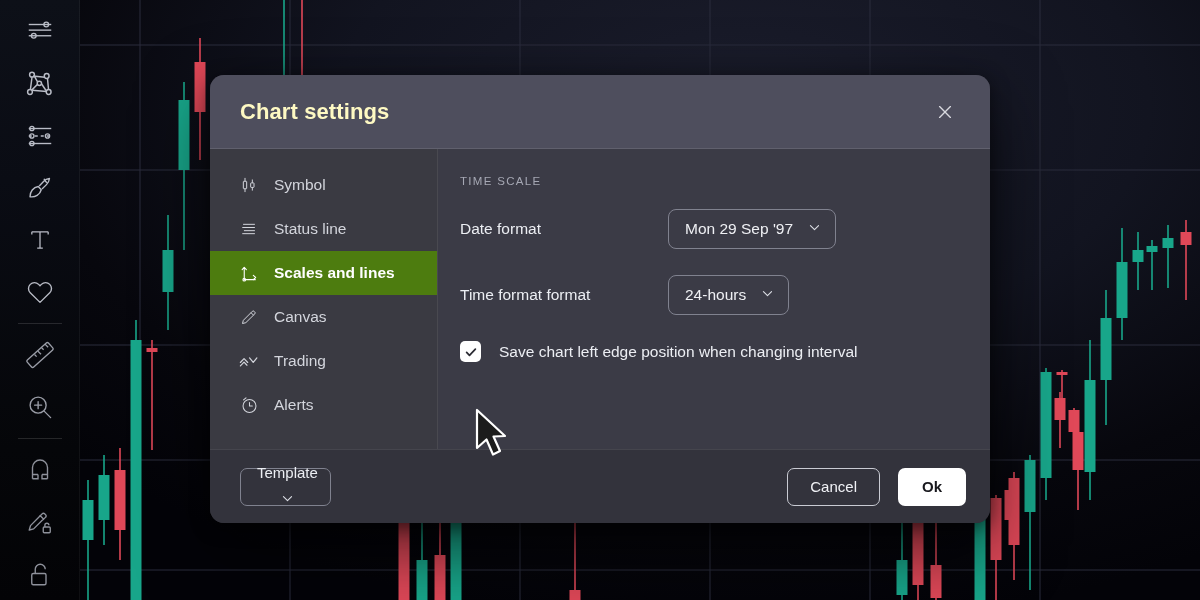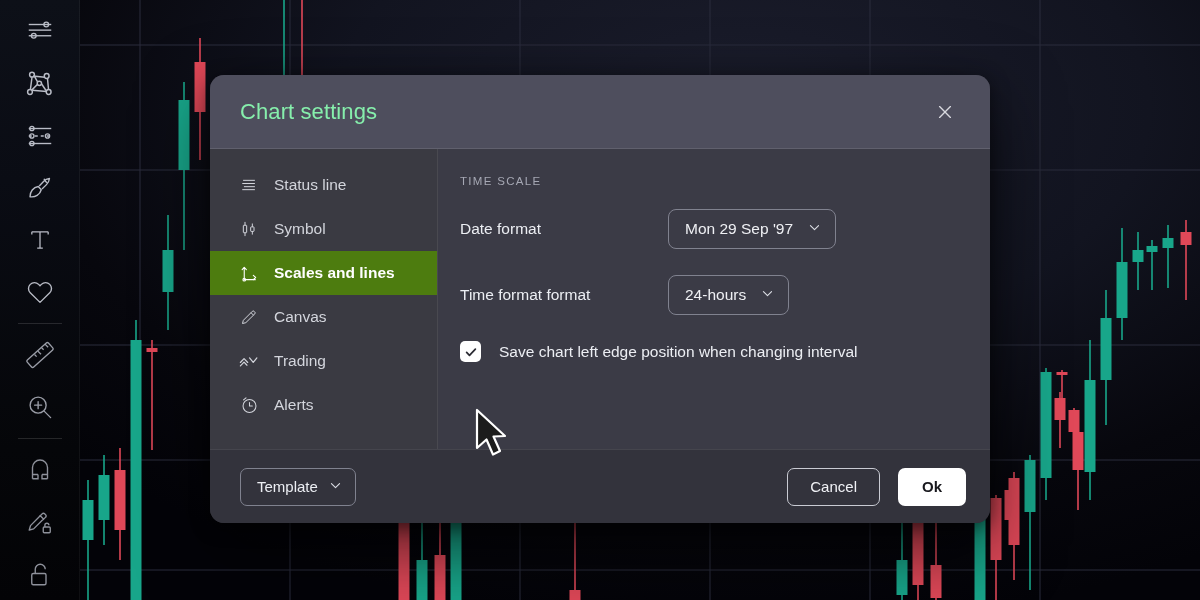--- a/index.html
+++ b/index.html
@@ -45,21 +45,21 @@
     box-shadow:0 26px 70px rgba(0,0,0,.62), 0 4px 18px rgba(0,0,0,.5);
     background:#2f2f38;
   }
   #modal-header{
     height:74px; background:#4e4e5d;
     display:flex; align-items:center; justify-content:space-between;
     padding:0 28px 0 30px;
     border-bottom:1px solid rgba(255,255,255,.10);
   }
   #modal-title{
-    font-size:22px; font-weight:400; color:#86efac; letter-spacing:.1px;
+    font-size:22px; font-weight:700; color:#fef9c3; letter-spacing:.1px;
   }
   #close-btn{
     width:34px;height:34px;display:flex;align-items:center;justify-content:center;
     cursor:pointer; border-radius:6px; opacity:.92;
   }
 
   #modal-body{ display:flex; height:300px; }
 
   #modal-sidebar{
     width:228px; background:#3a3a42; padding-top:14px;
@@ -100,21 +100,21 @@
     height:74px; border-top:1px solid rgba(255,255,255,.09);
     background:#33333c;
     display:flex; align-items:center; justify-content:space-between;
     padding:0 24px 0 30px;
   }
   .btn{
     height:38px; border-radius:7px; display:inline-flex; align-items:center;
     justify-content:center; cursor:pointer; font-size:15px;
   }
   #template-btn{
-    border:1px solid #80828f; color:#eceef3; padding:0 12px 0 16px; gap:10px;
+    border:1px solid #80828f; color:#eceef3; padding:0 12px 0 16px; gap:10px;flex-direction:column;
   }
   .footer-right{ display:flex; align-items:center; gap:18px; }
   #cancel-btn{ border:1px solid #c9cbd3; color:#f1f2f6; padding:0 22px; }
   #ok-btn{ background:#ffffff; color:#18181d; padding:1px 24px; font-weight:700; }
 
   
   #cursor{ position:absolute; left:472px; top:406px; z-index:40; pointer-events:none; }
 </style>
 </head>
 <body>
@@ -312,37 +312,37 @@
       </svg>
     </div>
   </div>
 
   <div id="modal-body">
 
     <div id="modal-sidebar">
 
       <div class="side-item">
         <span class="ic">
-          <svg width="20" height="20" viewBox="0 0 24 24" fill="none" stroke="#d3d5dc" stroke-width="1.2" stroke-linecap="round">
-            <path d="M5.4 6.4h13.2M4.4 10.2h14.2M6.4 14h12.2M4.4 17.6h14.2"></path>
-          </svg>
-        </span>
-        <span>Status line</span>
-      </div>
-
-      <div class="side-item">
-        <span class="ic">
           <svg width="20" height="20" viewBox="0 0 24 24" fill="none" stroke="#d3d5dc" stroke-width="1.2">
             <rect x="5.2" y="7.5" width="4" height="9" rx="0.6"></rect>
               <path d="M7.2 3.5v4M7.2 16.5v4"></path>
             <rect x="14" y="9.5" width="4" height="5.4" rx="0.6"></rect>
               <path d="M16 5.4v4.1M16 14.9v3.8"></path>
           </svg>
         </span>
         <span>Symbol</span>
+      </div>
+
+      <div class="side-item">
+        <span class="ic">
+          <svg width="20" height="20" viewBox="0 0 24 24" fill="none" stroke="#d3d5dc" stroke-width="1.2" stroke-linecap="round">
+            <path d="M5.4 6.4h13.2M4.4 10.2h14.2M6.4 14h12.2M4.4 17.6h14.2"></path>
+          </svg>
+        </span>
+        <span>Status line</span>
       </div>
 
       <div class="side-item active">
         <span class="ic">
           <svg width="21" height="21" viewBox="0 0 24 24" fill="none" stroke="#ffffff" stroke-width="1.25" stroke-linecap="round" stroke-linejoin="round">
             <path d="M6 19V5.4"></path>
               <path d="M3.6 7.6 6 5 8.4 7.6"></path>
             <path d="M6 19h12.6"></path>
               <path d="M16.4 16.6 19 19l-2.6 2.4" transform="translate(0,-2.4)"></path>
             <circle cx="6" cy="19" r="1.5" fill="none"></circle>

